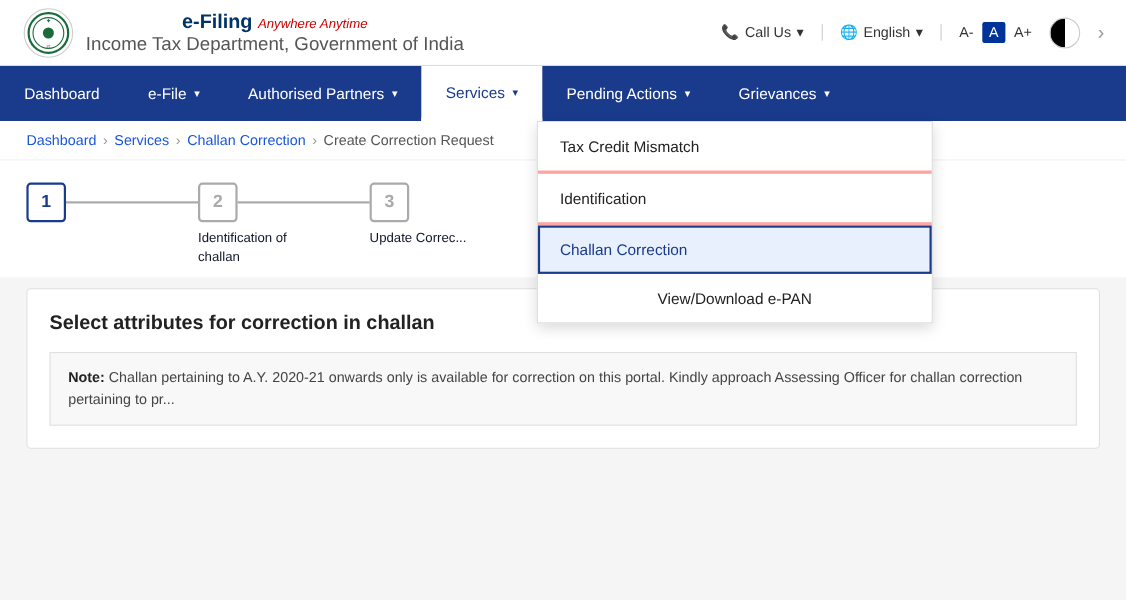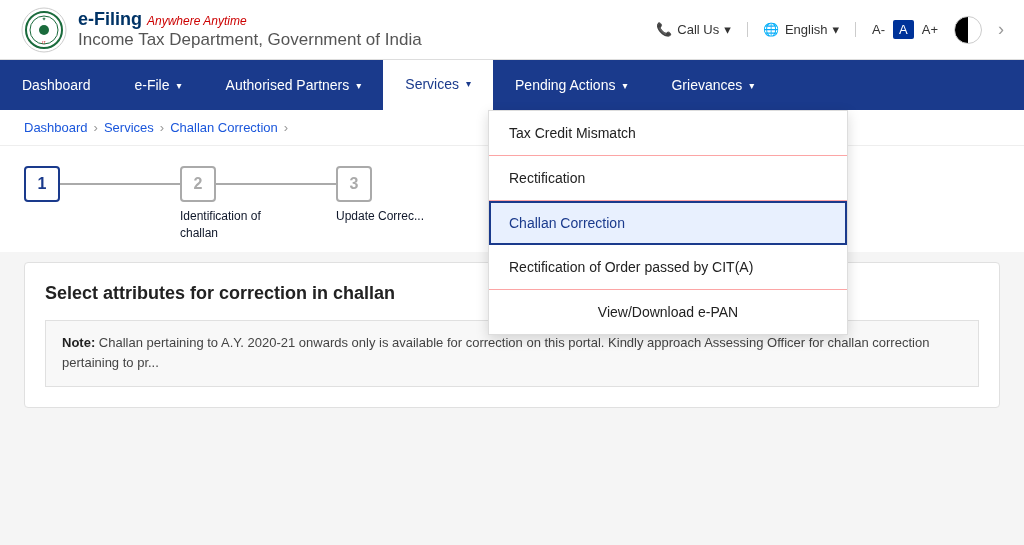--- a/index.html
+++ b/index.html
@@ -7,20 +7,21 @@
 
     
     .top-bar {
       background: #fff;
       border-bottom: 1px solid #ddd;
       padding: 0 20px;
       height: 60px;
       display: flex;
       align-items: center;
       justify-content: space-between;
+      text-align: center;
     }
     .logo-area {
       display: flex;
       align-items: center;
       gap: 10px;
     }
     .logo-text {
       display: flex;
       flex-direction: column;
     }
@@ -230,21 +231,21 @@
       background: #fff;
       border: 1px solid #ddd;
       box-shadow: 0 4px 12px rgba(0,0,0,0.15);
       z-index: 100;
     }
     .dropdown-item {
       padding: 14px 20px;
       font-size: 14px;
       color: #222;
       cursor: pointer;
-      border-bottom: 1px solid #fca5a5;
+      border-bottom: 3px solid #fca5a5;
     }
     .dropdown-item.selected {
       background: #e8f0fe;
       border: 2px solid #1a3a8c;
       color: #1a3a8c;
       font-weight: 500;
       padding: 12px 18px;
     }
     .dropdown-item:last-child {
       border-bottom: none;
@@ -333,20 +334,21 @@
   </div>
 </div>
 
 <div class="breadcrumb">
   <a href="#">Dashboard</a>
   <span class="sep">›</span>
   <a href="#">Services</a>
   <span class="sep">›</span>
   <a href="#">Challan Correction</a>
   <span class="sep">›</span>
+  <span class="current">Create Correction Request</span>
 </div>
 
 <div class="stepper">
   <div class="step-item">
     <div class="step-row">
       <div class="step-circle active">
         <span>1</span>
       </div>
       <div class="step-line"></div>
     </div>
@@ -373,17 +375,16 @@
 <div class="main-content">
   <div class="section-title">Select attributes for correction in challan</div>
   <div class="note-box">
     <strong>Note:</strong>
     <span>Challan pertaining to A.Y. 2020-21 onwards only is available for correction on this portal. Kindly approach Assessing Officer for challan correction pertaining to pr...</span>
   </div>
 </div>
 
 <div class="dropdown-menu">
   <div class="dropdown-item">Tax Credit Mismatch</div>
-  <div class="dropdown-item">Rectification</div>
+  <div class="dropdown-item">Identification</div>
   <div class="dropdown-item selected">Challan Correction</div>
-  <div class="dropdown-item">Rectification of Order passed by CIT(A)</div>
   <div class="dropdown-item">View/Download e-PAN</div>
 </div>
 
 </body></html>

